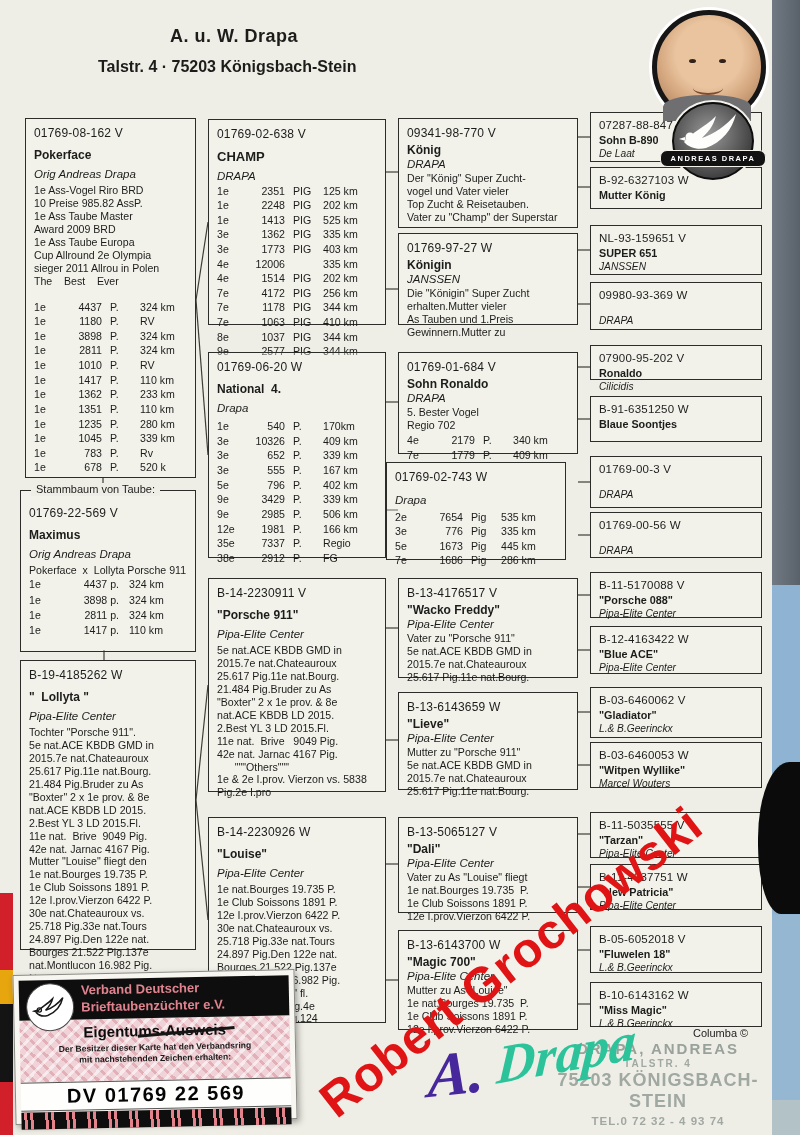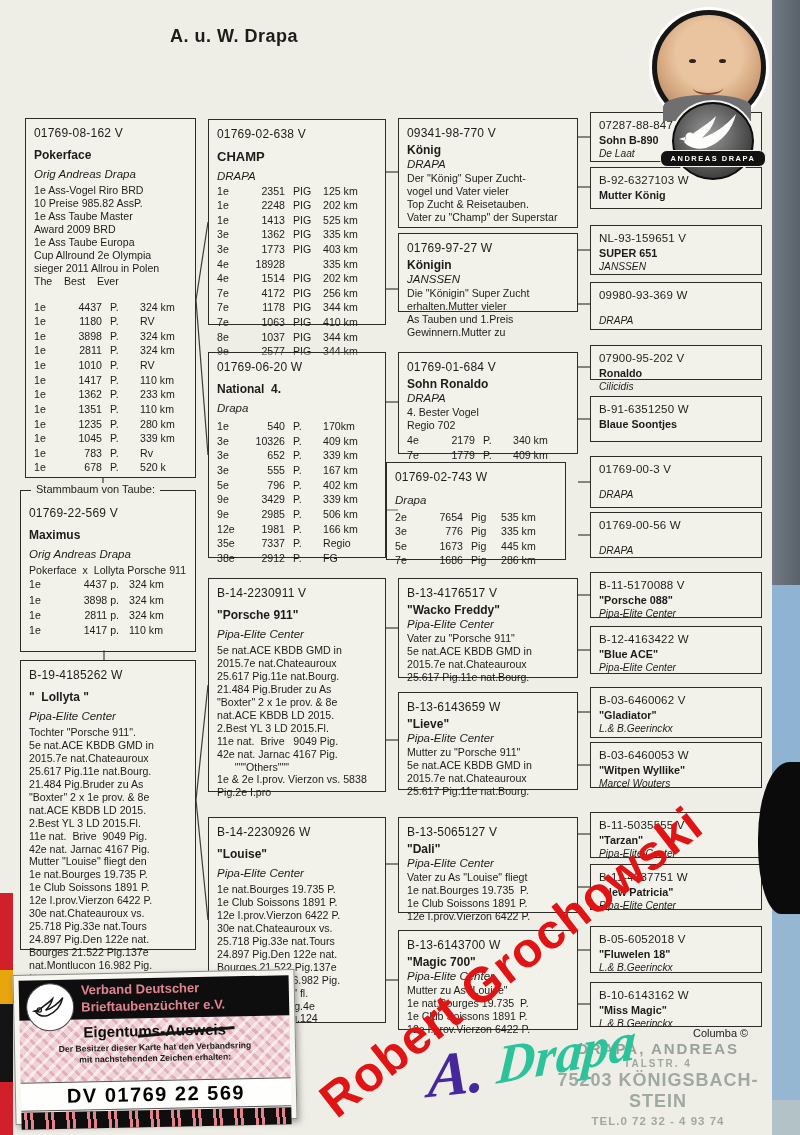--- a/index.html
+++ b/index.html
@@ -101,20 +101,21 @@
       <line x1="578" y1="712" x2="590" y2="712"></line>
         <line x1="578" y1="765" x2="590" y2="765"></line>
       <line x1="578" y1="834" x2="590" y2="834"></line>
         <line x1="578" y1="887" x2="590" y2="887"></line>
       <line x1="578" y1="950" x2="590" y2="950"></line>
         <line x1="578" y1="1004" x2="590" y2="1004"></line>
     </g>
   </svg>
 
   <div class="hdr-name">A. u. W. Drapa</div>
+  <div class="hdr-addr">Talstr. 4  ·  75203 Königsbach-Stein</div>
 
   <div class="photo">
     <span class="eye" style="left:32px"></span>
     <span class="eye" style="left:62px"></span>
     <span class="mouth"></span>
     <span class="shoulders"></span>
   </div>
   <div class="badge">
     <div class="disc"></div>
     <svg width="70" height="56" viewBox="0 0 70 56">
@@ -303,21 +304,21 @@
           <span>335 km</span>
         </div>
         <div>
           <span>3e</span>
           <span>1773</span>
           <span>PIG</span>
           <span>403 km</span>
         </div>
         <div>
           <span>4e</span>
-          <span>18928</span>
+          <span>12006</span>
           <span></span>
           <span>335 km</span>
         </div>
         <div>
           <span>4e</span>
           <span>1514</span>
           <span>PIG</span>
           <span>202 km</span>
         </div>
         <div>
@@ -465,38 +466,38 @@
     <div class="bname" style="margin-bottom:0">König</div>
     <div class="orig" style="margin-bottom:1px">DRAPA</div>
     <div class="notes">
         <div>Der "König" Super Zucht-</div>
         <div>vogel und Vater vieler</div>
         <div>Top Zucht &amp; Reisetauben.</div>
         <div>Vater zu "Champ" der Superstar</div>
       </div>
   </div>
 
-  <div class="box" style="left:398px;top:233px;width:180px;height:79px">
+  <div class="box" style="left:398px;top:233px;width:180px;height:92px">
     <div class="ring" style="margin-bottom:2px">01769-97-27 W</div>
     <div class="bname" style="margin-bottom:0">Königin</div>
     <div class="orig" style="margin-bottom:1px">JANSSEN</div>
     <div class="notes">
         <div>Die "Königin" Super Zucht</div>
         <div>erhalten.Mutter vieler</div>
         <div>As Tauben und 1.Preis</div>
         <div>Gewinnern.Mutter zu</div>
       </div>
   </div>
 
   <div class="box" style="left:398px;top:352px;width:180px;height:102px">
     <div class="ring" style="margin-bottom:2px">01769-01-684 V</div>
     <div class="bname" style="margin-bottom:0">Sohn Ronaldo</div>
     <div class="orig" style="margin-bottom:1px">DRAPA</div>
     <div class="notes">
-        <div>4. Bester Vogel</div>
+        <div>5. Bester Vogel</div>
         <div>Regio 702</div>
       </div>
     <div class="res" style="margin-top:1px">
         <div>
           <span>4e</span>
           <span>2179</span>
           <span>P.</span>
           <span>340 km</span>
         </div>
         <div>

